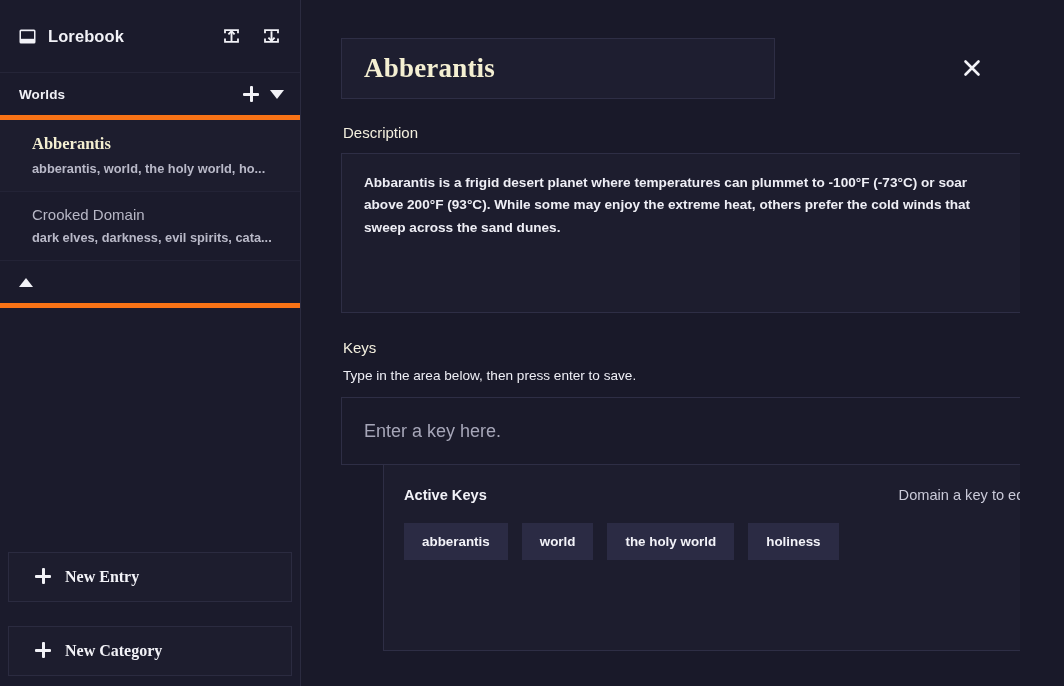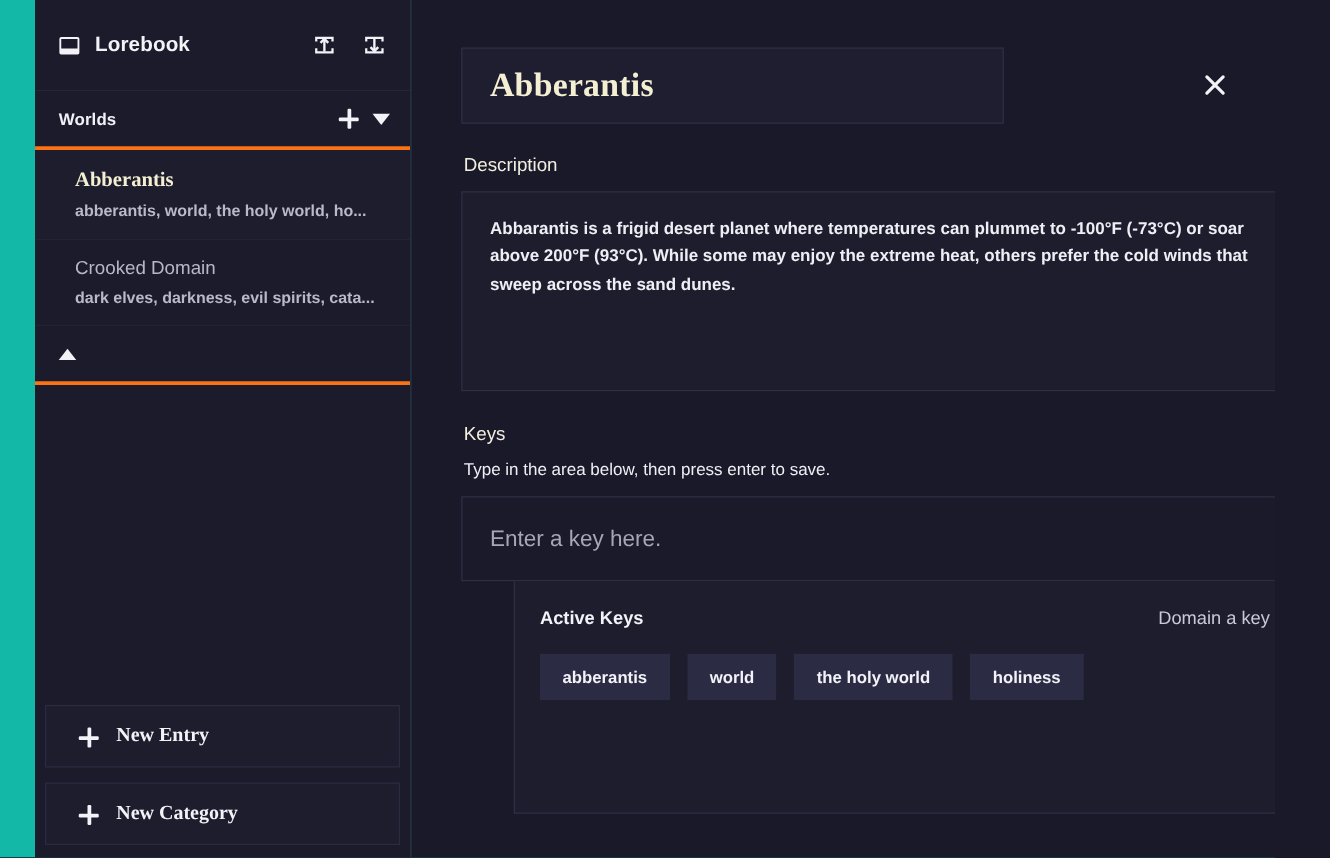--- a/index.html
+++ b/index.html
@@ -16,22 +16,21 @@
     font-family: "Liberation Sans", sans-serif;
     color: #e9e9f2;
     -webkit-font-smoothing: antialiased;
   }
 
   .app {
     position: relative;
     width: 1020px;
     height: 686px;
     display: flex;
-    background: #14b8a6;
-    padding-left: 28px;
+    background: #f97316;
   }
 
   
   .sidebar {
     width: 301px;
     height: 686px;
     flex: 0 0 301px;
     background: #1b1b2c;
     border-right: 1px solid #2b2b40;
     display: flex;
@@ -119,21 +118,21 @@
   .search-icon { width: 16px; height: 16px; cursor: pointer; display:block; }
 
   
   .cat-header {
     height: 47px;
     flex: 0 0 47px;
     display: flex;
     align-items: center;
     padding: 0 16px 0 19px;
     background: #1b1b2c;
-    border-bottom: 3px solid #f97316;
+    border-bottom: 5px solid #f97316;
     cursor: pointer;
   }
 
   .cat-label {
     flex: 1 1 auto;
     font-size: 13.5px;
     font-weight: bold;
     color: #f0f0f6;
     letter-spacing: 0.1px;
   }
@@ -217,27 +216,27 @@
 
   .sb-spacer { flex: 1 1 auto; background: #1b1b2c; }
 
   .sb-bottom {
     padding: 0 8px 10px 8px;
     background: #1b1b2c;
   }
 
   .new-btn {
     display: flex;
-    align-items: flex-end;
+    align-items: flex-start;
     gap: 14px;
     padding: 15px 0 15px 26px;
     border: 1px solid #2b2b40;
     background: #1d1d2e;
     cursor: pointer;
-    margin-top: 12px;
+    margin-top: 24px;
   }
   .new-btn:first-child { border-top: 1px solid #2b2b40; }
 
   .new-btn-label {
     font-family: "Liberation Serif", serif;
     font-weight: bold;
     font-size: 16px;
     color: #f2f2f7;
   }
 

